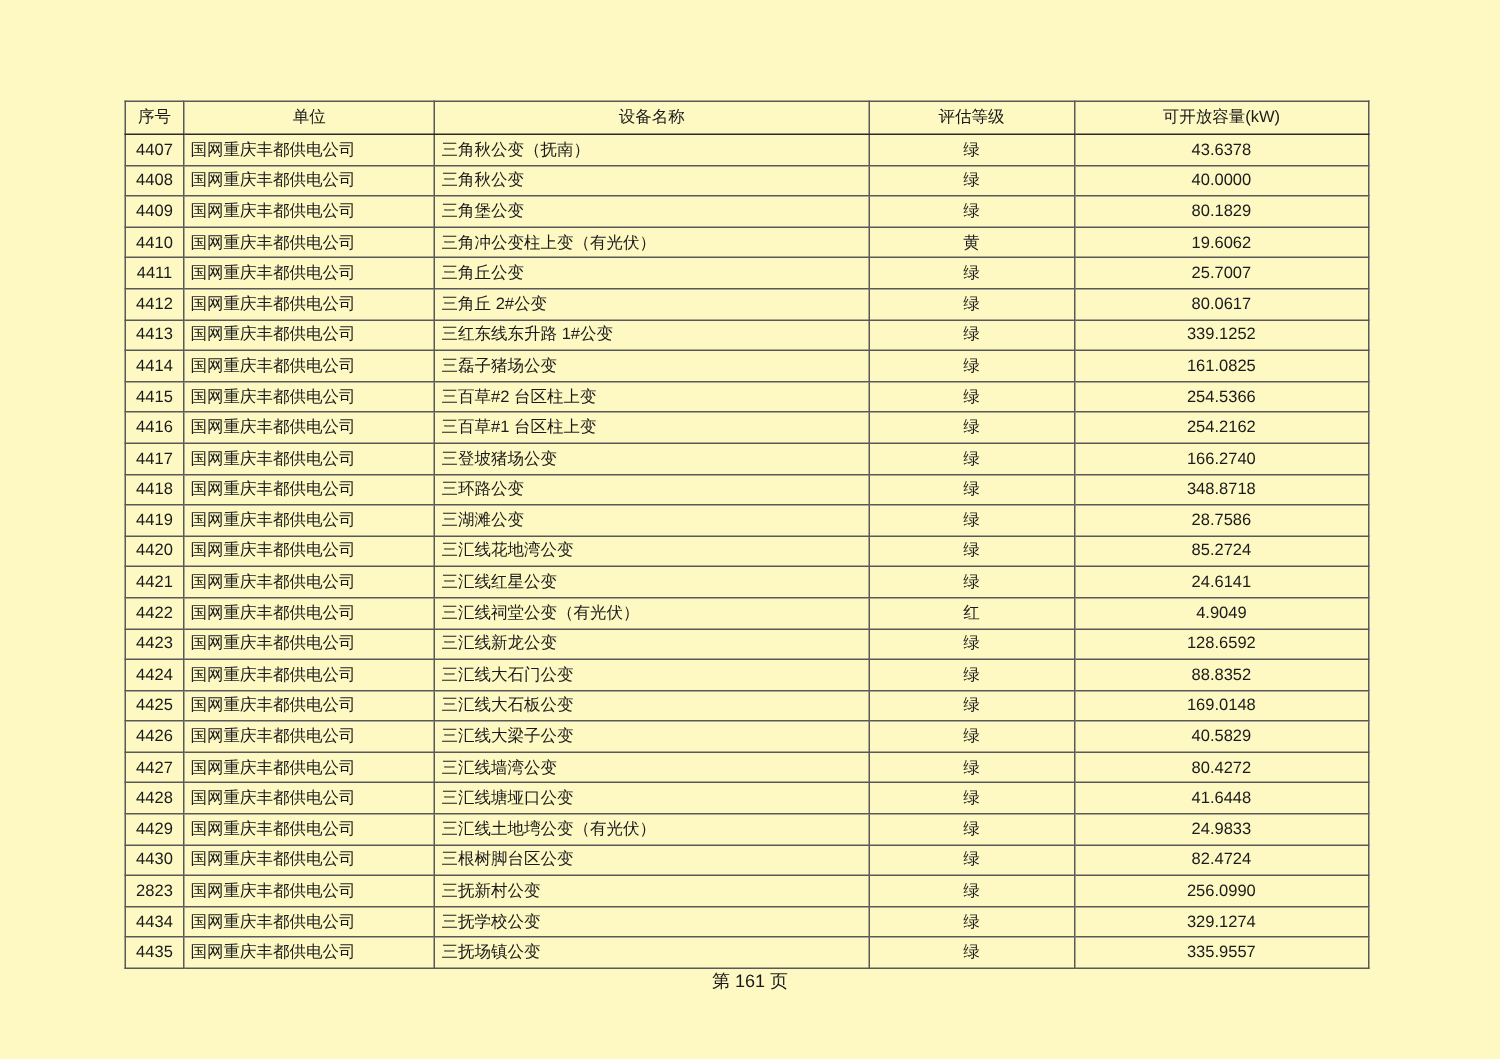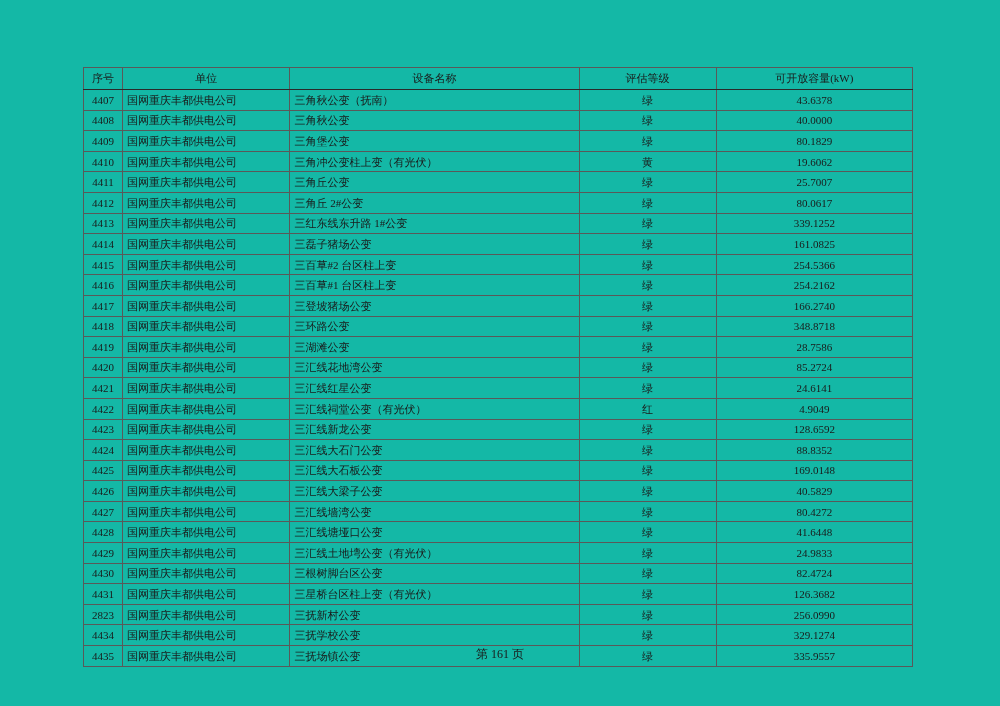--- a/index.html
+++ b/index.html
@@ -9,22 +9,21 @@
     width: 1000px;
     height: 706px;
     overflow: hidden;
     font-family: "Liberation Sans", sans-serif;
     color: #1a1a1a;
   }
   .page {
     position: relative;
     width: 1000px;
     height: 706px;
-    background: #14b8a6;
-    font-family: Liberation Serif, serif;
+    background: #fef9c3;
   }
   table.cap-table {
     position: absolute;
     left: 83px;
     top: 67px;
     width: 830px;
     border-collapse: collapse;
     table-layout: fixed;
     font-size: 11px;
   }
@@ -242,27 +241,20 @@
           <td class="c-capacity">24.9833</td>
         </tr>
         <tr>
           <td class="c-serial">4430</td>
           <td class="c-unit">国网重庆丰都供电公司</td>
           <td class="c-device">三根树脚台区公变</td>
           <td class="c-grade">绿</td>
           <td class="c-capacity">82.4724</td>
         </tr>
         <tr>
-          <td class="c-serial">4431</td>
-          <td class="c-unit">国网重庆丰都供电公司</td>
-          <td class="c-device">三星桥台区柱上变（有光伏）</td>
-          <td class="c-grade">绿</td>
-          <td class="c-capacity">126.3682</td>
-        </tr>
-        <tr>
           <td class="c-serial">2823</td>
           <td class="c-unit">国网重庆丰都供电公司</td>
           <td class="c-device">三抚新村公变</td>
           <td class="c-grade">绿</td>
           <td class="c-capacity">256.0990</td>
         </tr>
         <tr>
           <td class="c-serial">4434</td>
           <td class="c-unit">国网重庆丰都供电公司</td>
           <td class="c-device">三抚学校公变</td>

